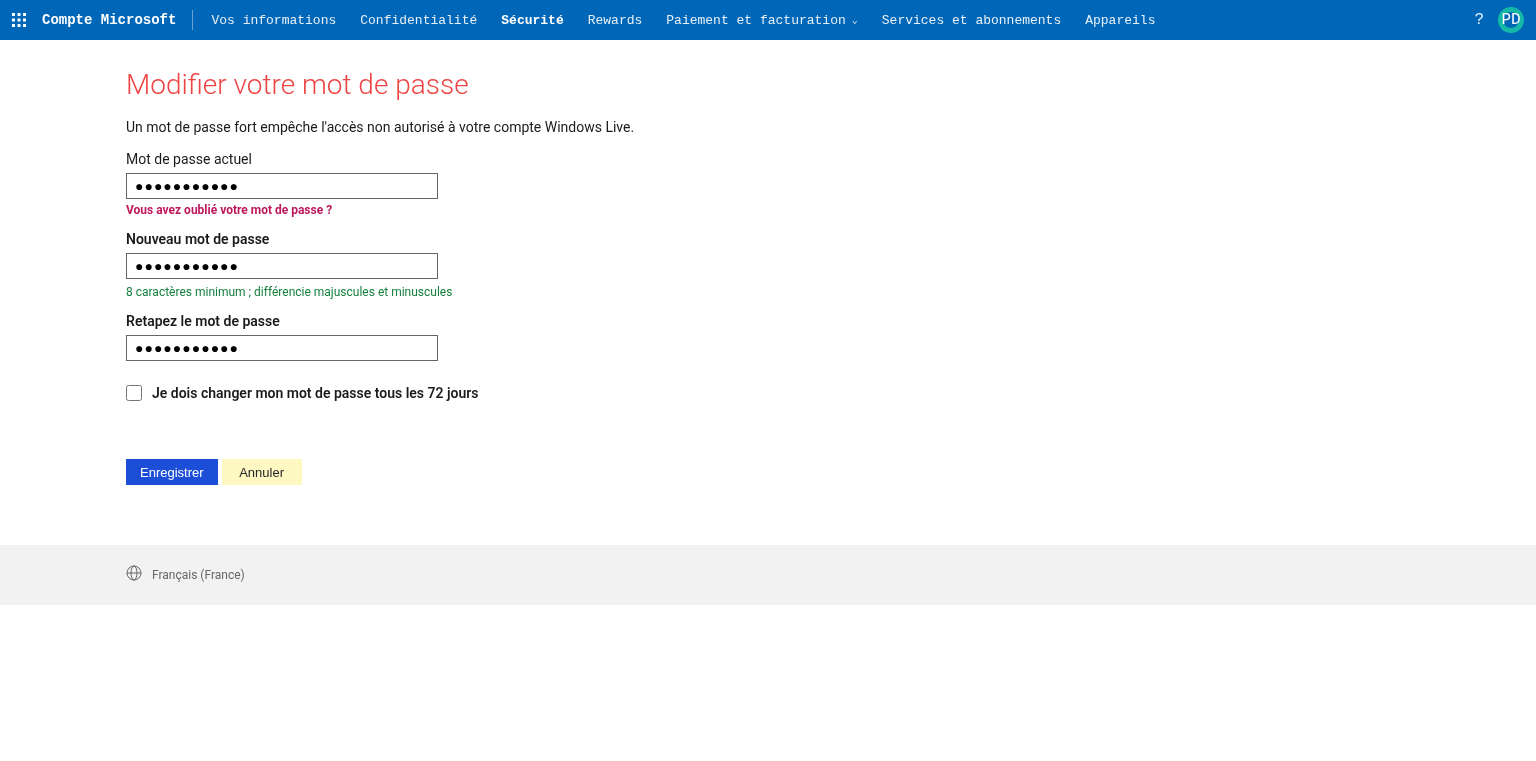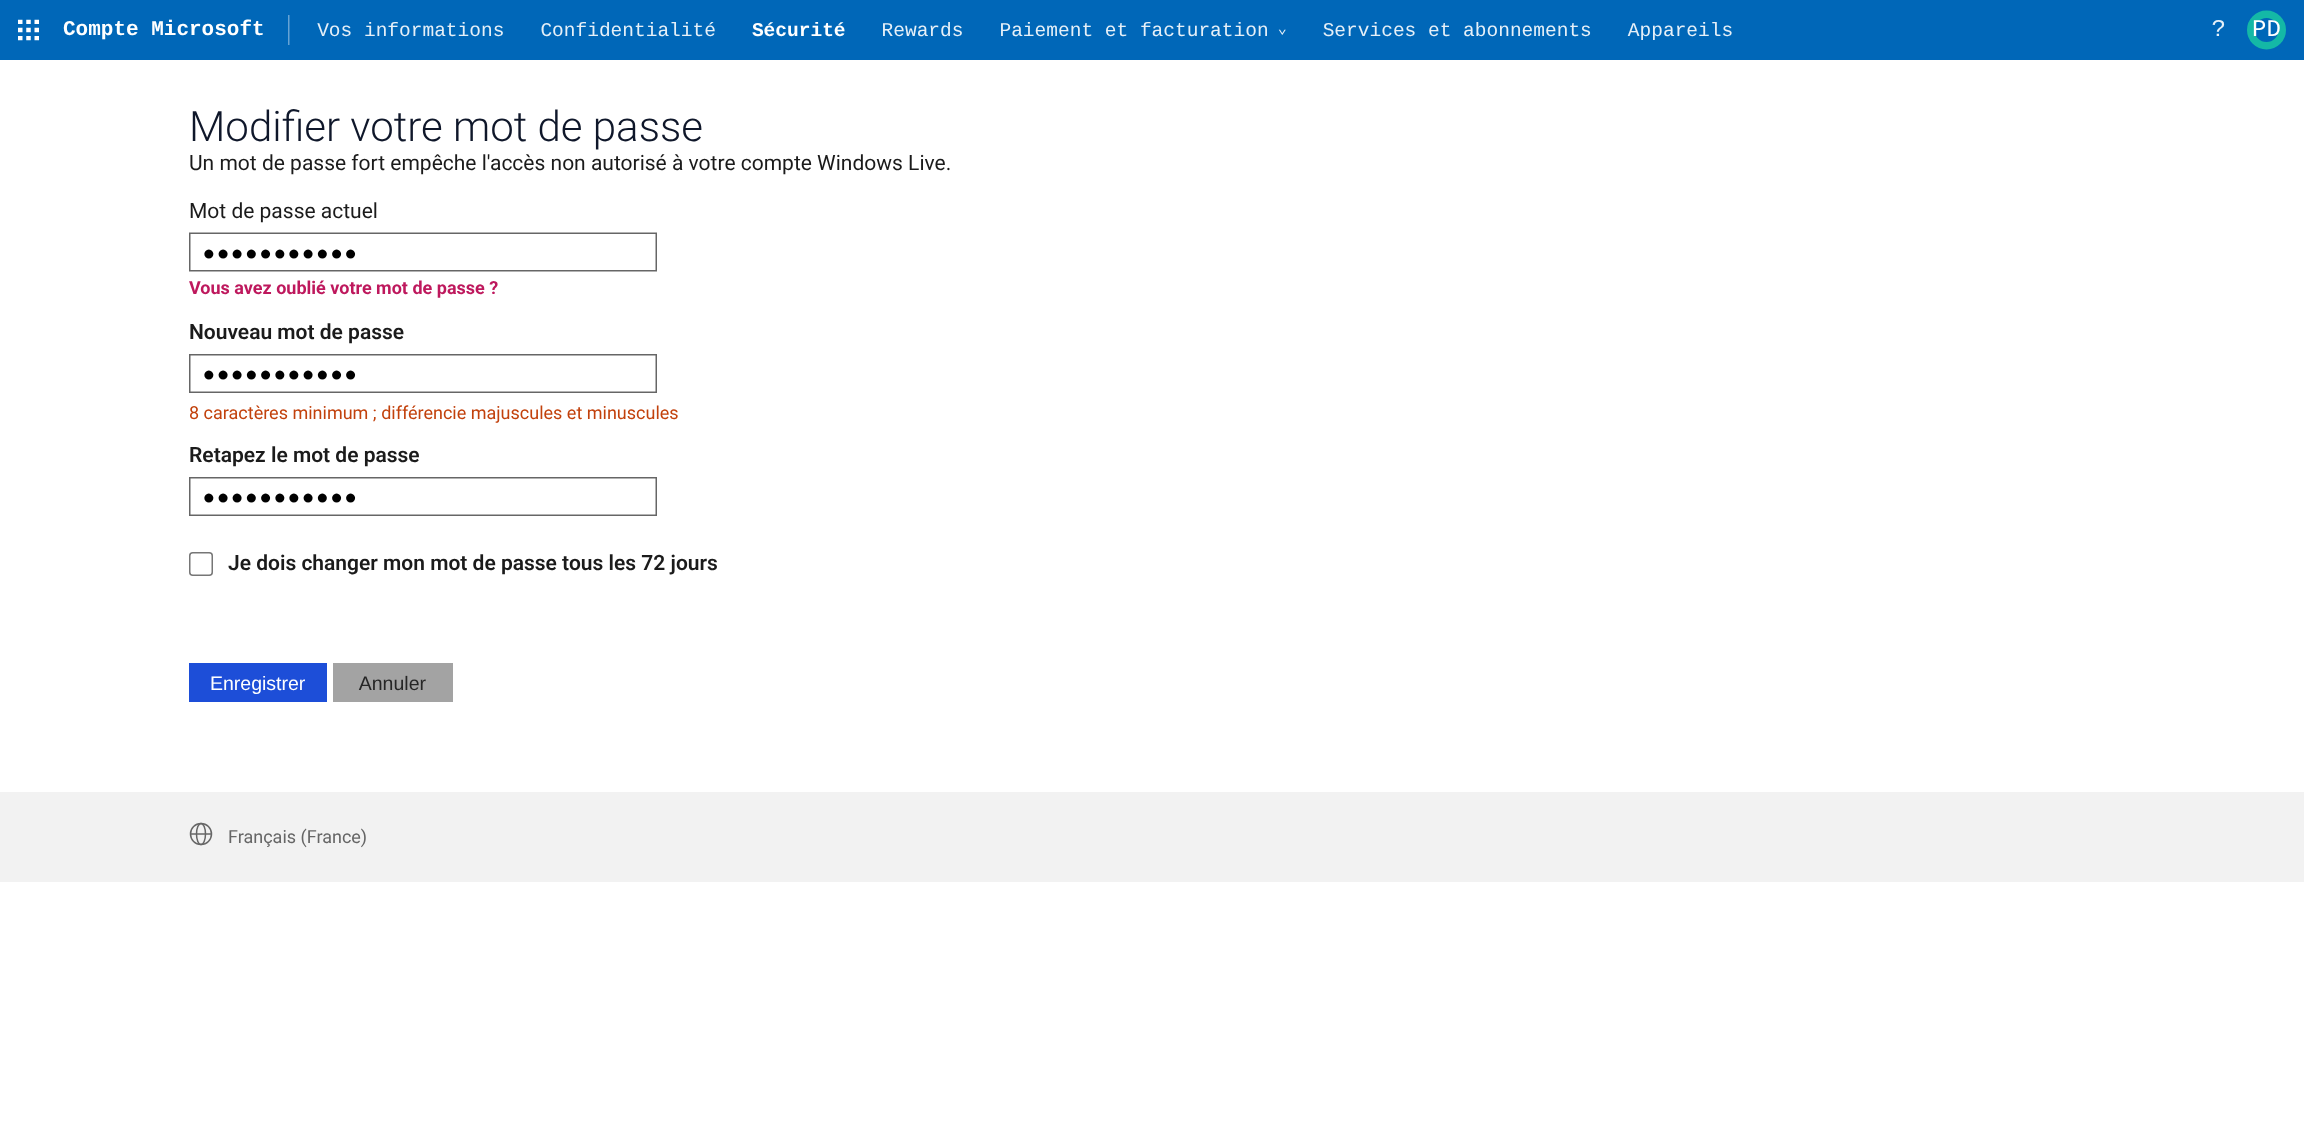--- a/index.html
+++ b/index.html
@@ -80,21 +80,22 @@
     cursor: pointer;
   }
 
   .page {
     max-width: 1536px;
     padding: 28px 0 60px 126px;
   }
   h1.title {
     font-weight: 300;
     font-size: 28px;
-    color: #0f172a;
+    color: #ef4444;
+    margin-bottom: 18px;
   }
   .subtitle {
     font-size: 14px;
     color: #1b1b1b;
     margin-bottom: 16px;
   }
   .form-group { margin-bottom: 14px; }
   .form-label {
     font-size: 14px;
     color: #1b1b1b;
@@ -113,21 +114,21 @@
   .link {
     color: #be185d;
     font-size: 12px;
     cursor: pointer;
     display: inline-block;
     margin-top: 4px;
     font-weight: bold;
   }
   .hint {
     font-size: 12px;
-    color: #c2410c;
+    color: #15803d;
     margin-top: 6px;
   }
   .checkbox-row {
     display: flex;
     align-items: center;
     gap: 10px;
     margin-top: 24px;
   }
   .checkbox-row input[type=checkbox] {
     width: 16px;
@@ -144,21 +145,21 @@
   }
   .btn {
     height: 26px;
     min-width: 80px;
     padding: 0 14px;
     border: none;
     font-size: 13px;
     cursor: pointer;
   }
   .btn-primary { background:#1d4ed8; color:#fff; }
-  .btn-secondary { background:#a3a3a3; color:#262626; }
+  .btn-secondary { background:#fef9c3; color:#262626; }
 
   .footer {
     background: #f2f2f2;
     height: 60px;
     display: flex;
     align-items: center;
     font-size: 12px;
     color: #666;
     padding: 0 126px;
   }

